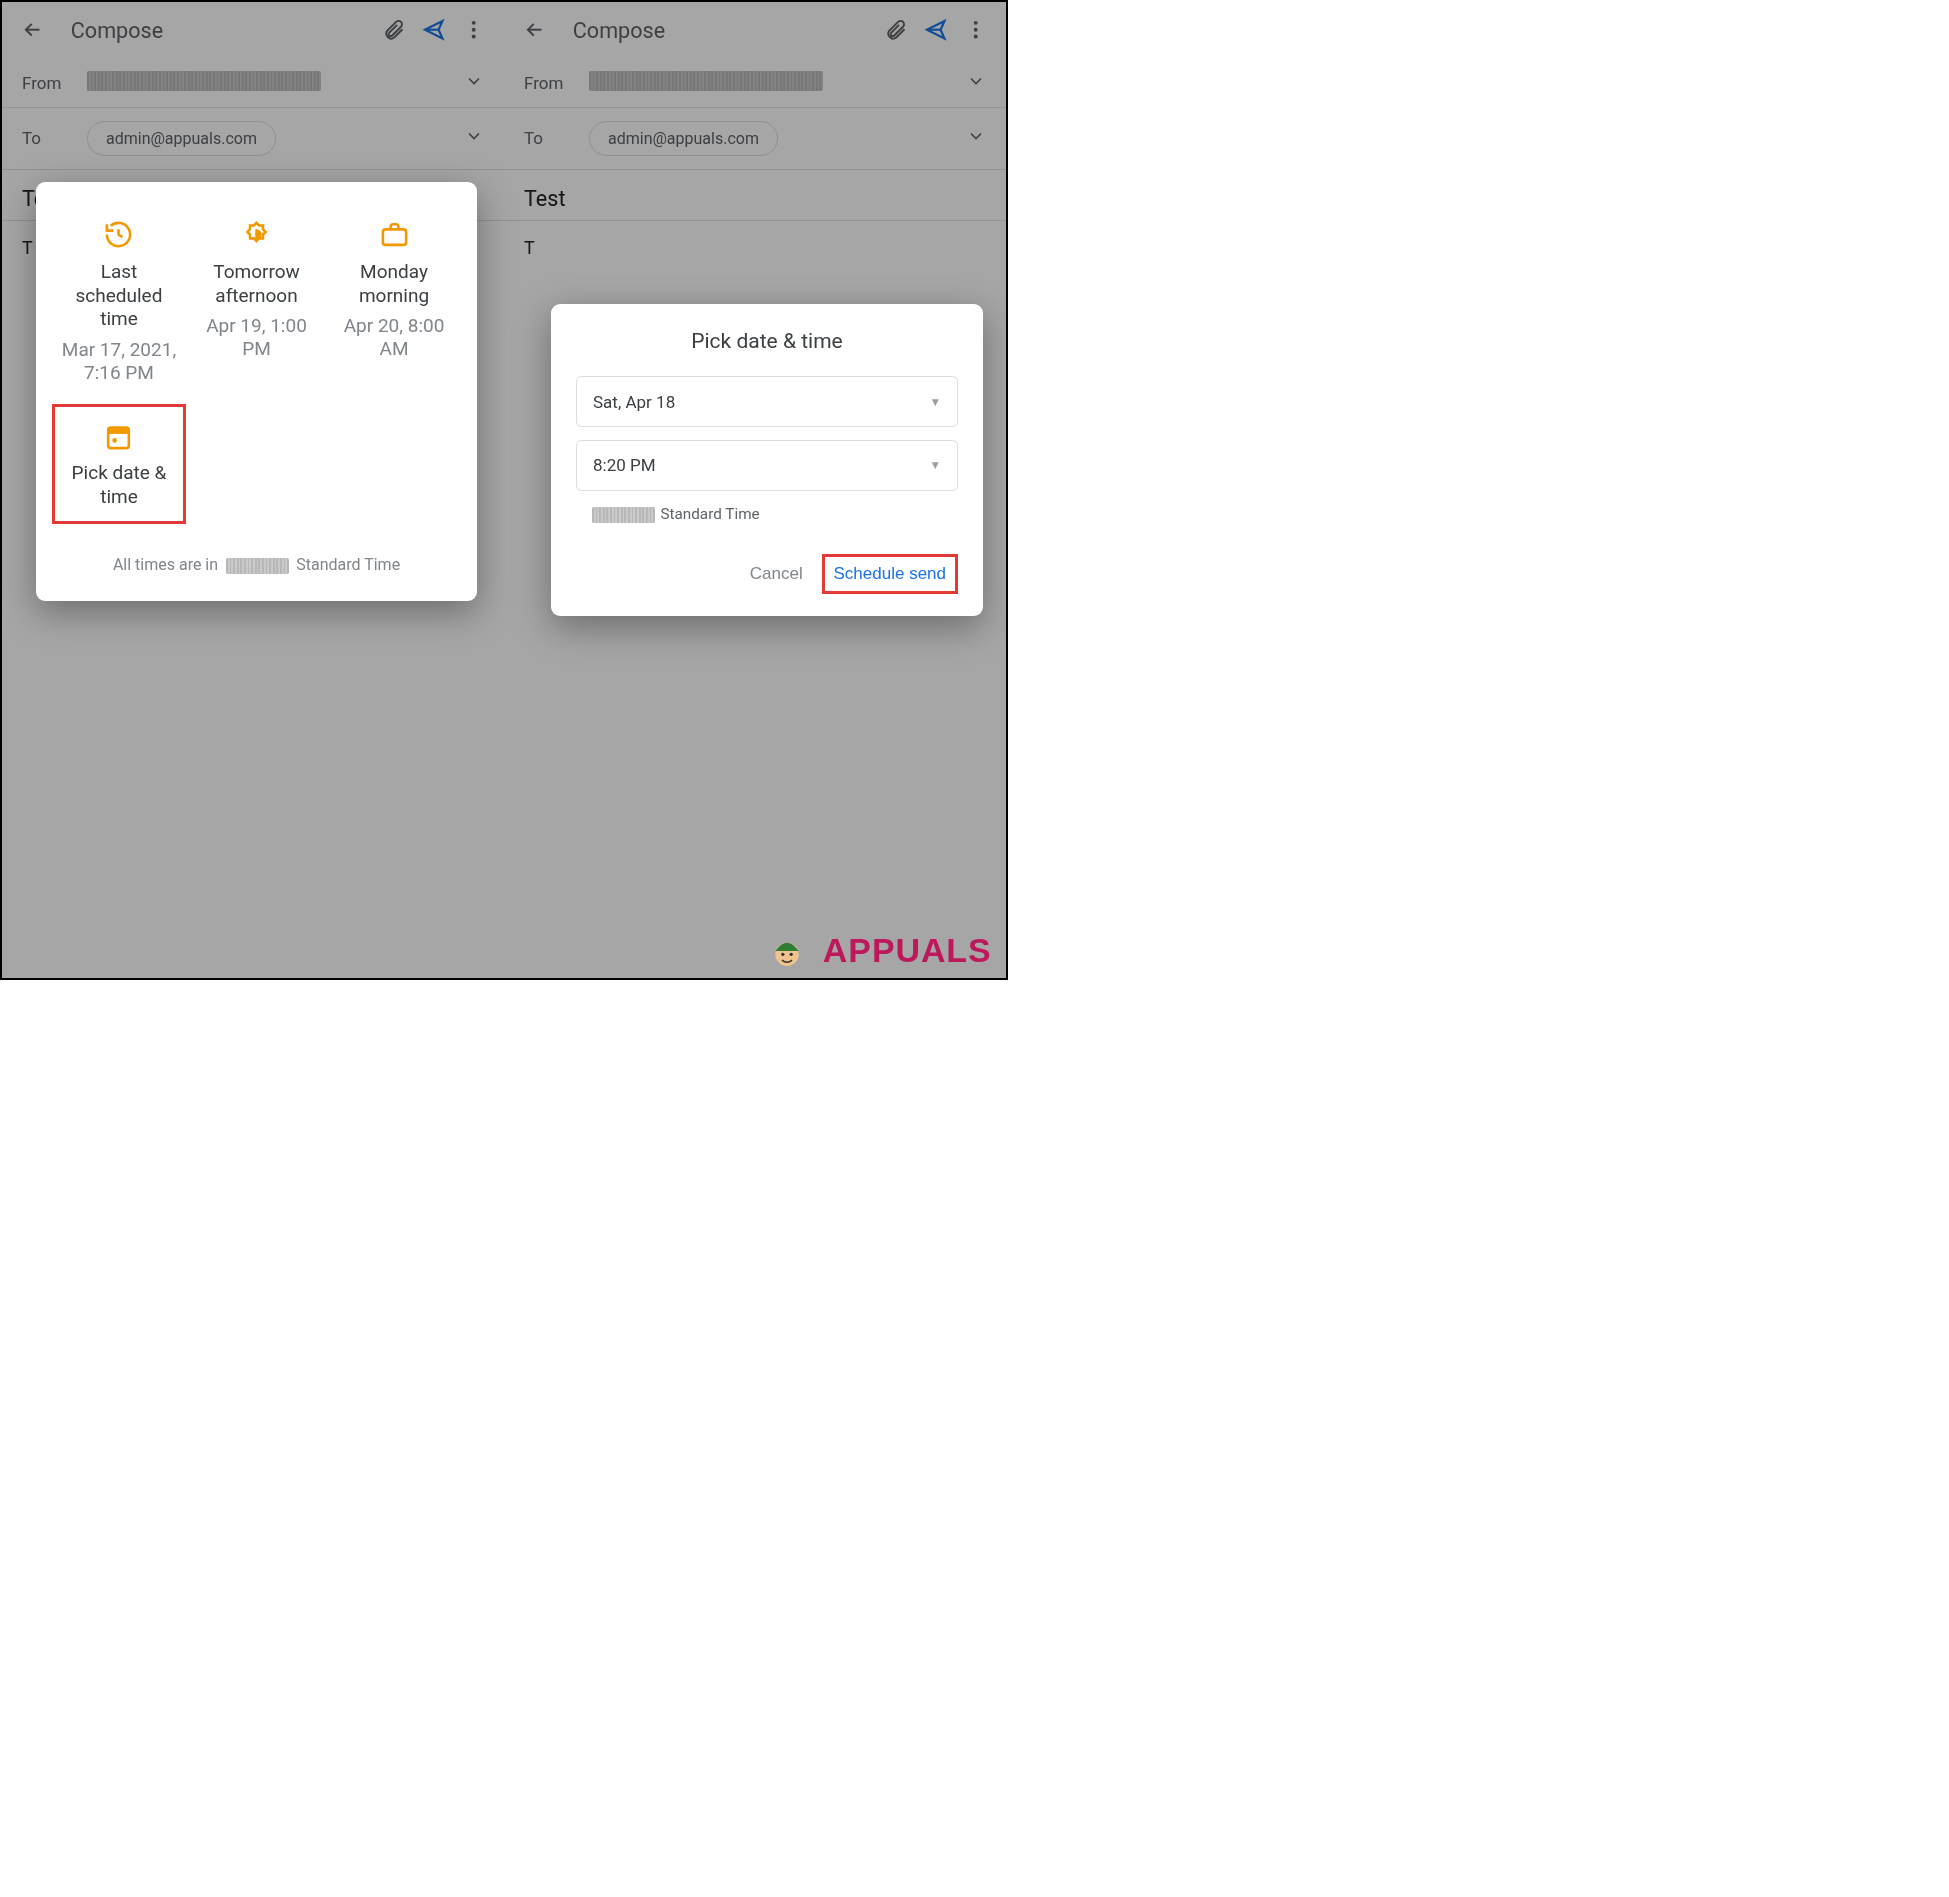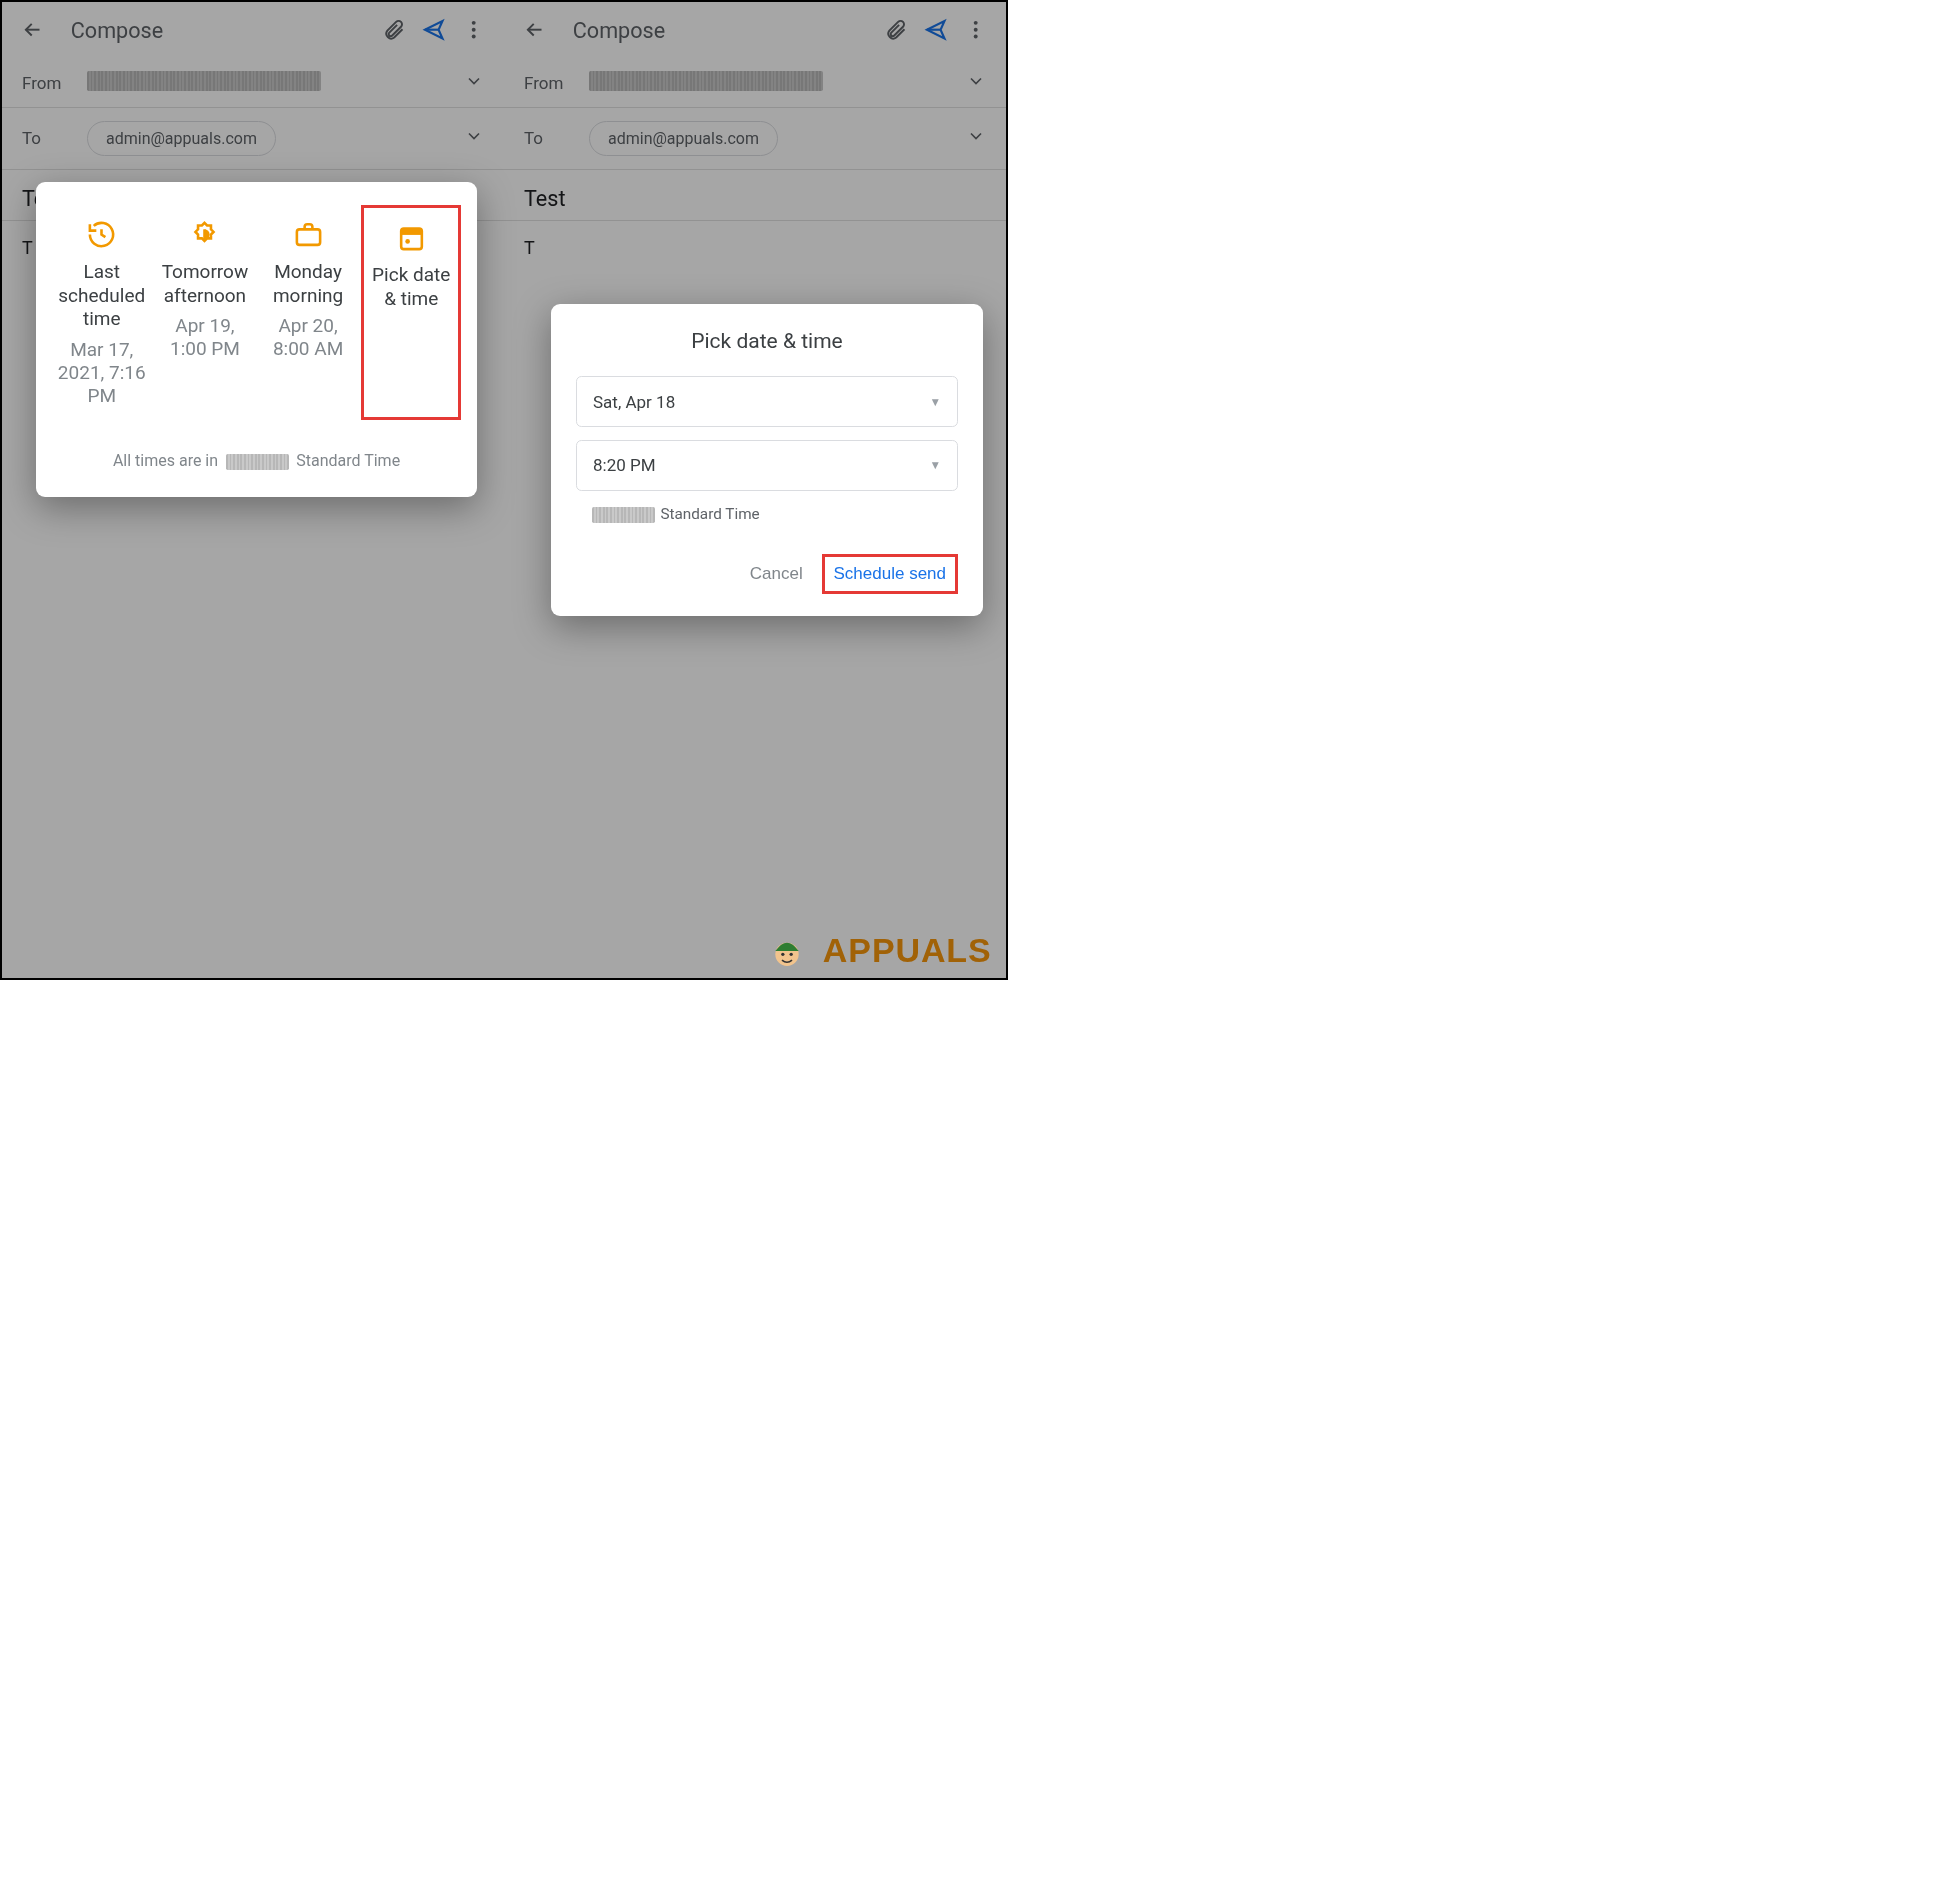--- a/index.html
+++ b/index.html
@@ -92,21 +92,21 @@
   box-shadow: 0 10.8px 36px rgba(0,0,0,0.35);
   z-index: 10;
 }
 .modal-left {
   left: 34px; top: 180px;
   width: 441px;
   padding: 23.4px 16px 27px;
 }
 .opt-grid {
   display: grid;
-  grid-template-columns: 1fr 1fr 1fr 1fr;
+  grid-template-columns: 1fr 1fr 1fr;
   gap: 7.2px 3.6px;
 }
 .opt {
   text-align: center;
   padding: 9px 5.4px 12.6px;
 }
 .opt-icon {
   color: #f29900;
   height: 40px;
   display: flex; align-items: center; justify-content: center;
@@ -184,21 +184,21 @@
   font-weight: 500;
   border: 3.6px solid #e53935;
   padding: 7px 9px;
 }
 .watermark {
   position: absolute;
   right: 14.4px; bottom: 7.2px;
   font-size: 34px;
   font-weight: 800;
   font-family: Arial, sans-serif;
-  color: #a16207;
+  color: #be185d;
   letter-spacing: 0.9px;
   z-index: 20;
   display:flex; align-items:center; gap:16px;
 }
 .watermark .face {
   width: 40px; height: 40px;
 }
 </style>
 </head>
 <body>

